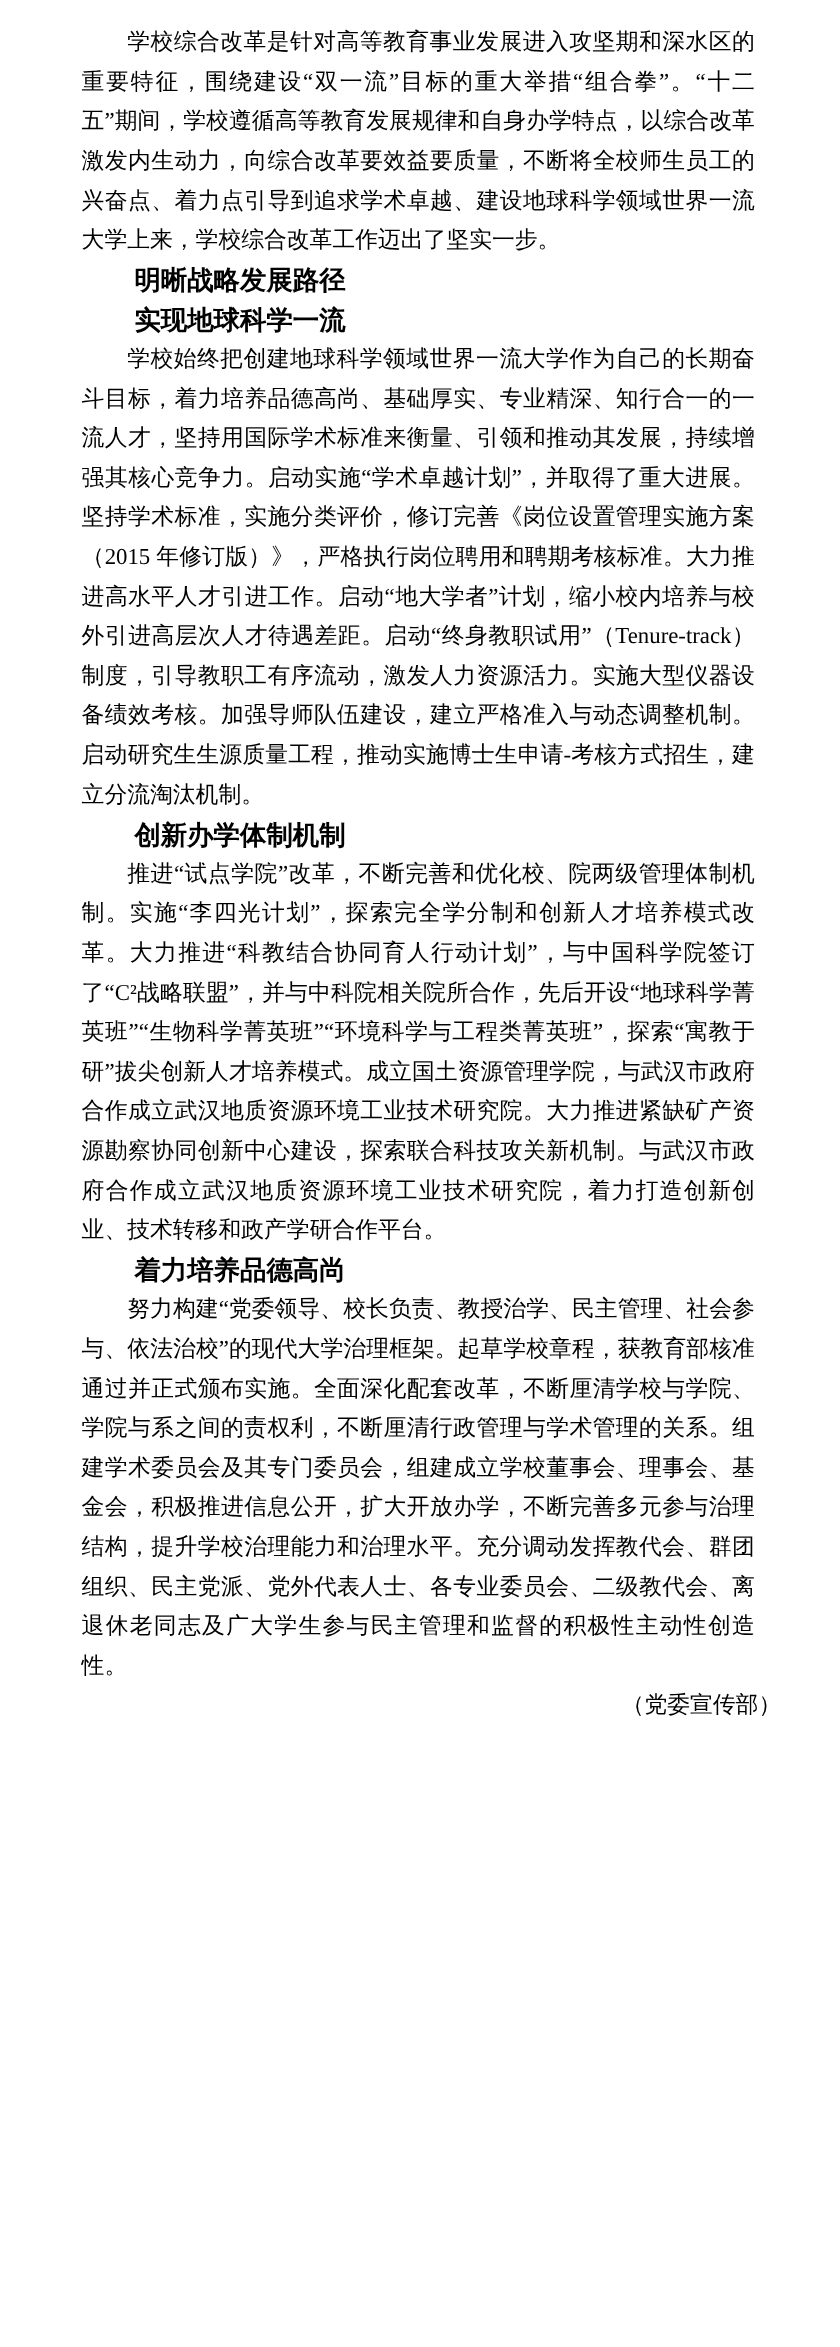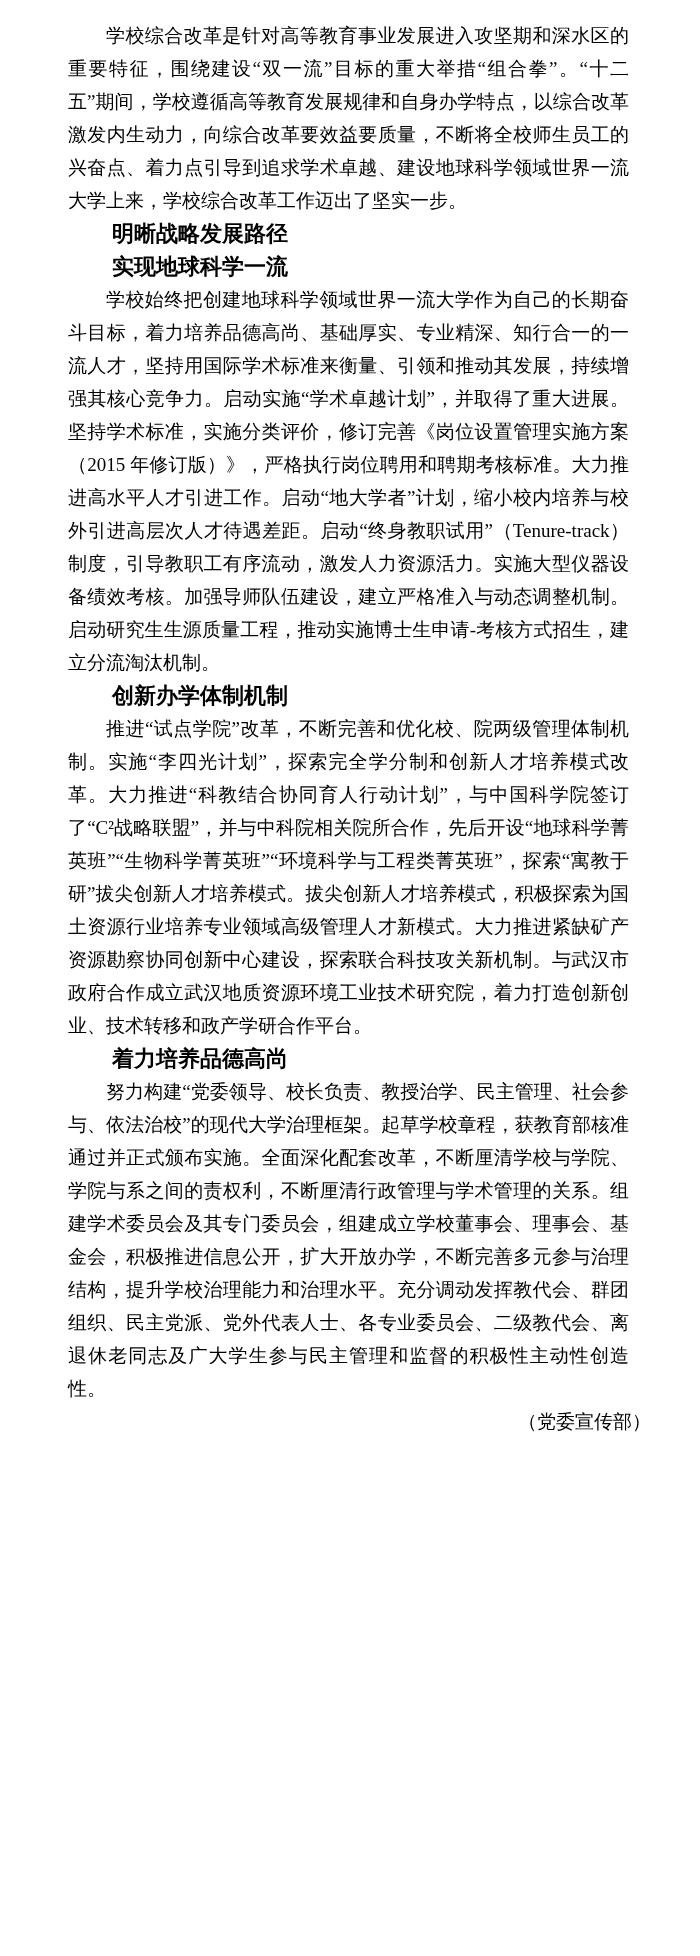--- a/index.html
+++ b/index.html
@@ -41,17 +41,17 @@
 </style>
 </head>
 <body>
 
 <div class="doc">
   <p class="para">学校综合改革是针对高等教育事业发展进入攻坚期和深水区的重要特征，围绕建设“双一流”目标的重大举措“组合拳”。“十二五”期间，学校遵循高等教育发展规律和自身办学特点，以综合改革激发内生动力，向综合改革要效益要质量，不断将全校师生员工的兴奋点、着力点引导到追求学术卓越、建设地球科学领域世界一流大学上来，学校综合改革工作迈出了坚实一步。</p>
   <h2 class="heading">明晰战略发展路径</h2>
   <h2 class="heading">实现地球科学一流</h2>
   <p class="para">学校始终把创建地球科学领域世界一流大学作为自己的长期奋斗目标，着力培养品德高尚、基础厚实、专业精深、知行合一的一流人才，坚持用国际学术标准来衡量、引领和推动其发展，持续增强其核心竞争力。启动实施“学术卓越计划”，并取得了重大进展。坚持学术标准，实施分类评价，修订完善《岗位设置管理实施方案（2015 年修订版）》，严格执行岗位聘用和聘期考核标准。大力推进高水平人才引进工作。启动“地大学者”计划，缩小校内培养与校外引进高层次人才待遇差距。启动“终身教职试用”（Tenure-track）制度，引导教职工有序流动，激发人力资源活力。实施大型仪器设备绩效考核。加强导师队伍建设，建立严格准入与动态调整机制。启动研究生生源质量工程，推动实施博士生申请-考核方式招生，建立分流淘汰机制。</p>
   <h2 class="heading">创新办学体制机制</h2>
-  <p class="para">推进“试点学院”改革，不断完善和优化校、院两级管理体制机制。实施“李四光计划”，探索完全学分制和创新人才培养模式改革。大力推进“科教结合协同育人行动计划”，与中国科学院签订了“C²战略联盟”，并与中科院相关院所合作，先后开设“地球科学菁英班”“生物科学菁英班”“环境科学与工程类菁英班”，探索“寓教于研”拔尖创新人才培养模式。拔尖创新人才培养模式，积极探索为国土资源行业培养专业领域高级管理人才新模式。大力推进紧缺矿产资源勘察协同创新中心建设，探索联合科技攻关新机制。与武汉市政府合作成立武汉地质资源环境工业技术研究院，着力打造创新创业、技术转移和政产学研合作平台。</p>
+  <p class="para">推进“试点学院”改革，不断完善和优化校、院两级管理体制机制。实施“李四光计划”，探索完全学分制和创新人才培养模式改革。大力推进“科教结合协同育人行动计划”，与中国科学院签订了“C²战略联盟”，并与中科院相关院所合作，先后开设“地球科学菁英班”“生物科学菁英班”“环境科学与工程类菁英班”，探索“寓教于研”拔尖创新人才培养模式。成立国土资源管理学院，与武汉市政府合作成立武汉地质资源环境工业技术研究院。大力推进紧缺矿产资源勘察协同创新中心建设，探索联合科技攻关新机制。与武汉市政府合作成立武汉地质资源环境工业技术研究院，着力打造创新创业、技术转移和政产学研合作平台。</p>
   <h2 class="heading">着力培养品德高尚</h2>
   <p class="para">努力构建“党委领导、校长负责、教授治学、民主管理、社会参与、依法治校”的现代大学治理框架。起草学校章程，获教育部核准通过并正式颁布实施。全面深化配套改革，不断厘清学校与学院、学院与系之间的责权利，不断厘清行政管理与学术管理的关系。组建学术委员会及其专门委员会，组建成立学校董事会、理事会、基金会，积极推进信息公开，扩大开放办学，不断完善多元参与治理结构，提升学校治理能力和治理水平。充分调动发挥教代会、群团组织、民主党派、党外代表人士、各专业委员会、二级教代会、离退休老同志及广大学生参与民主管理和监督的积极性主动性创造性。</p>
   <p class="para signature">（党委宣传部）</p>
 </div>
 
 </body></html>

